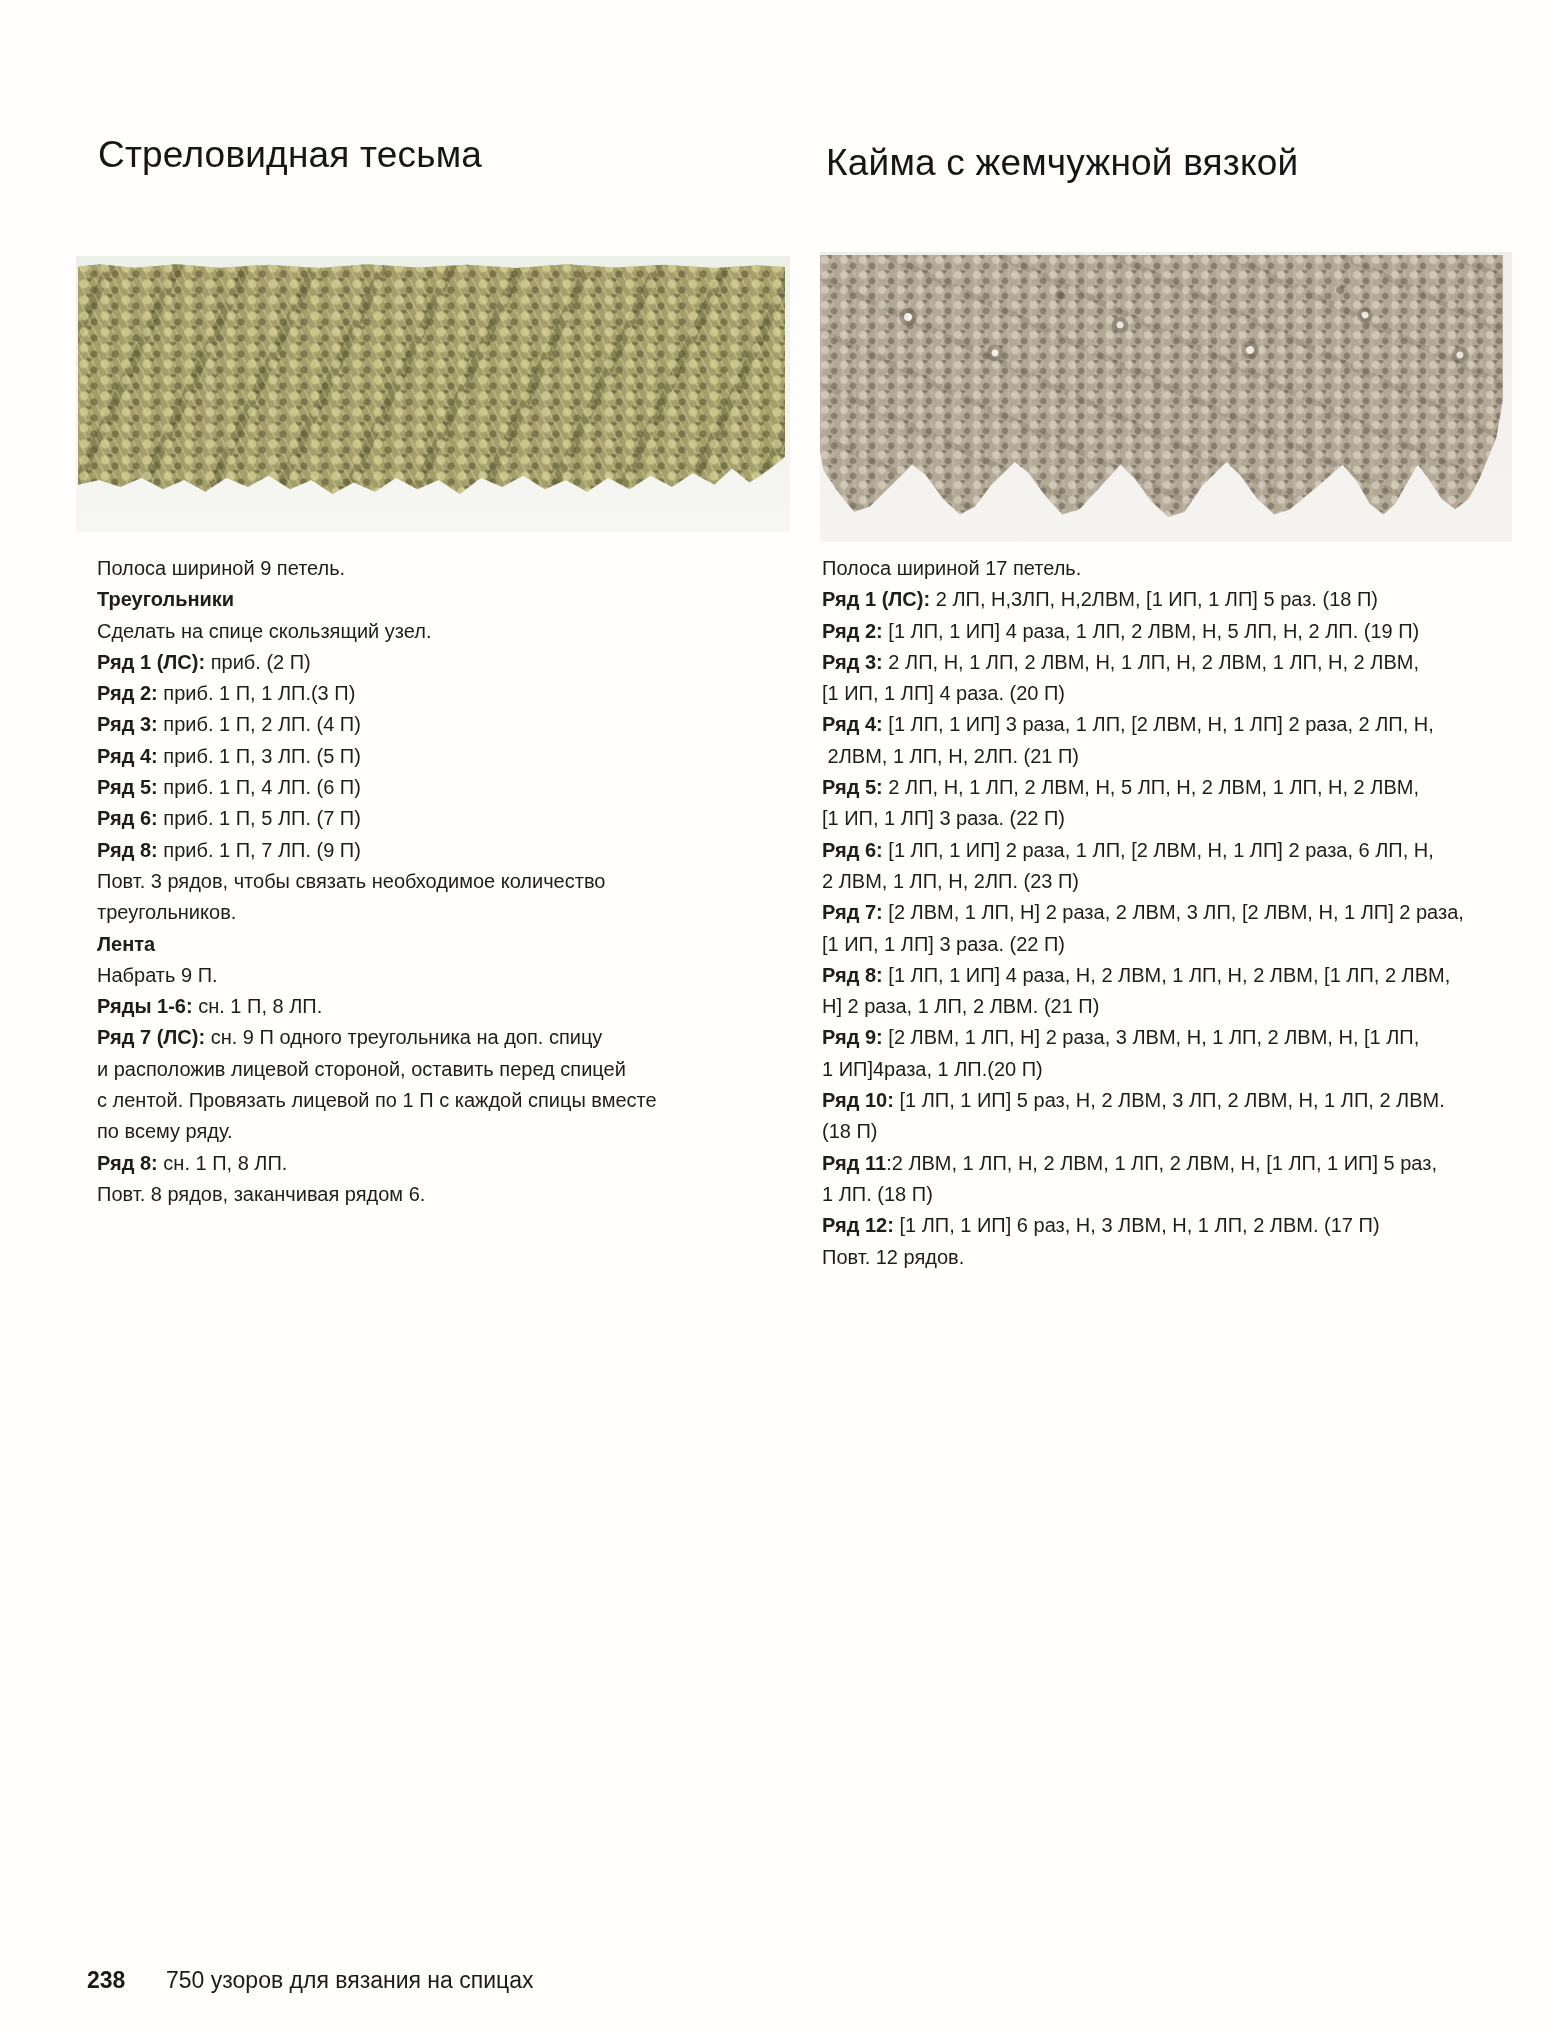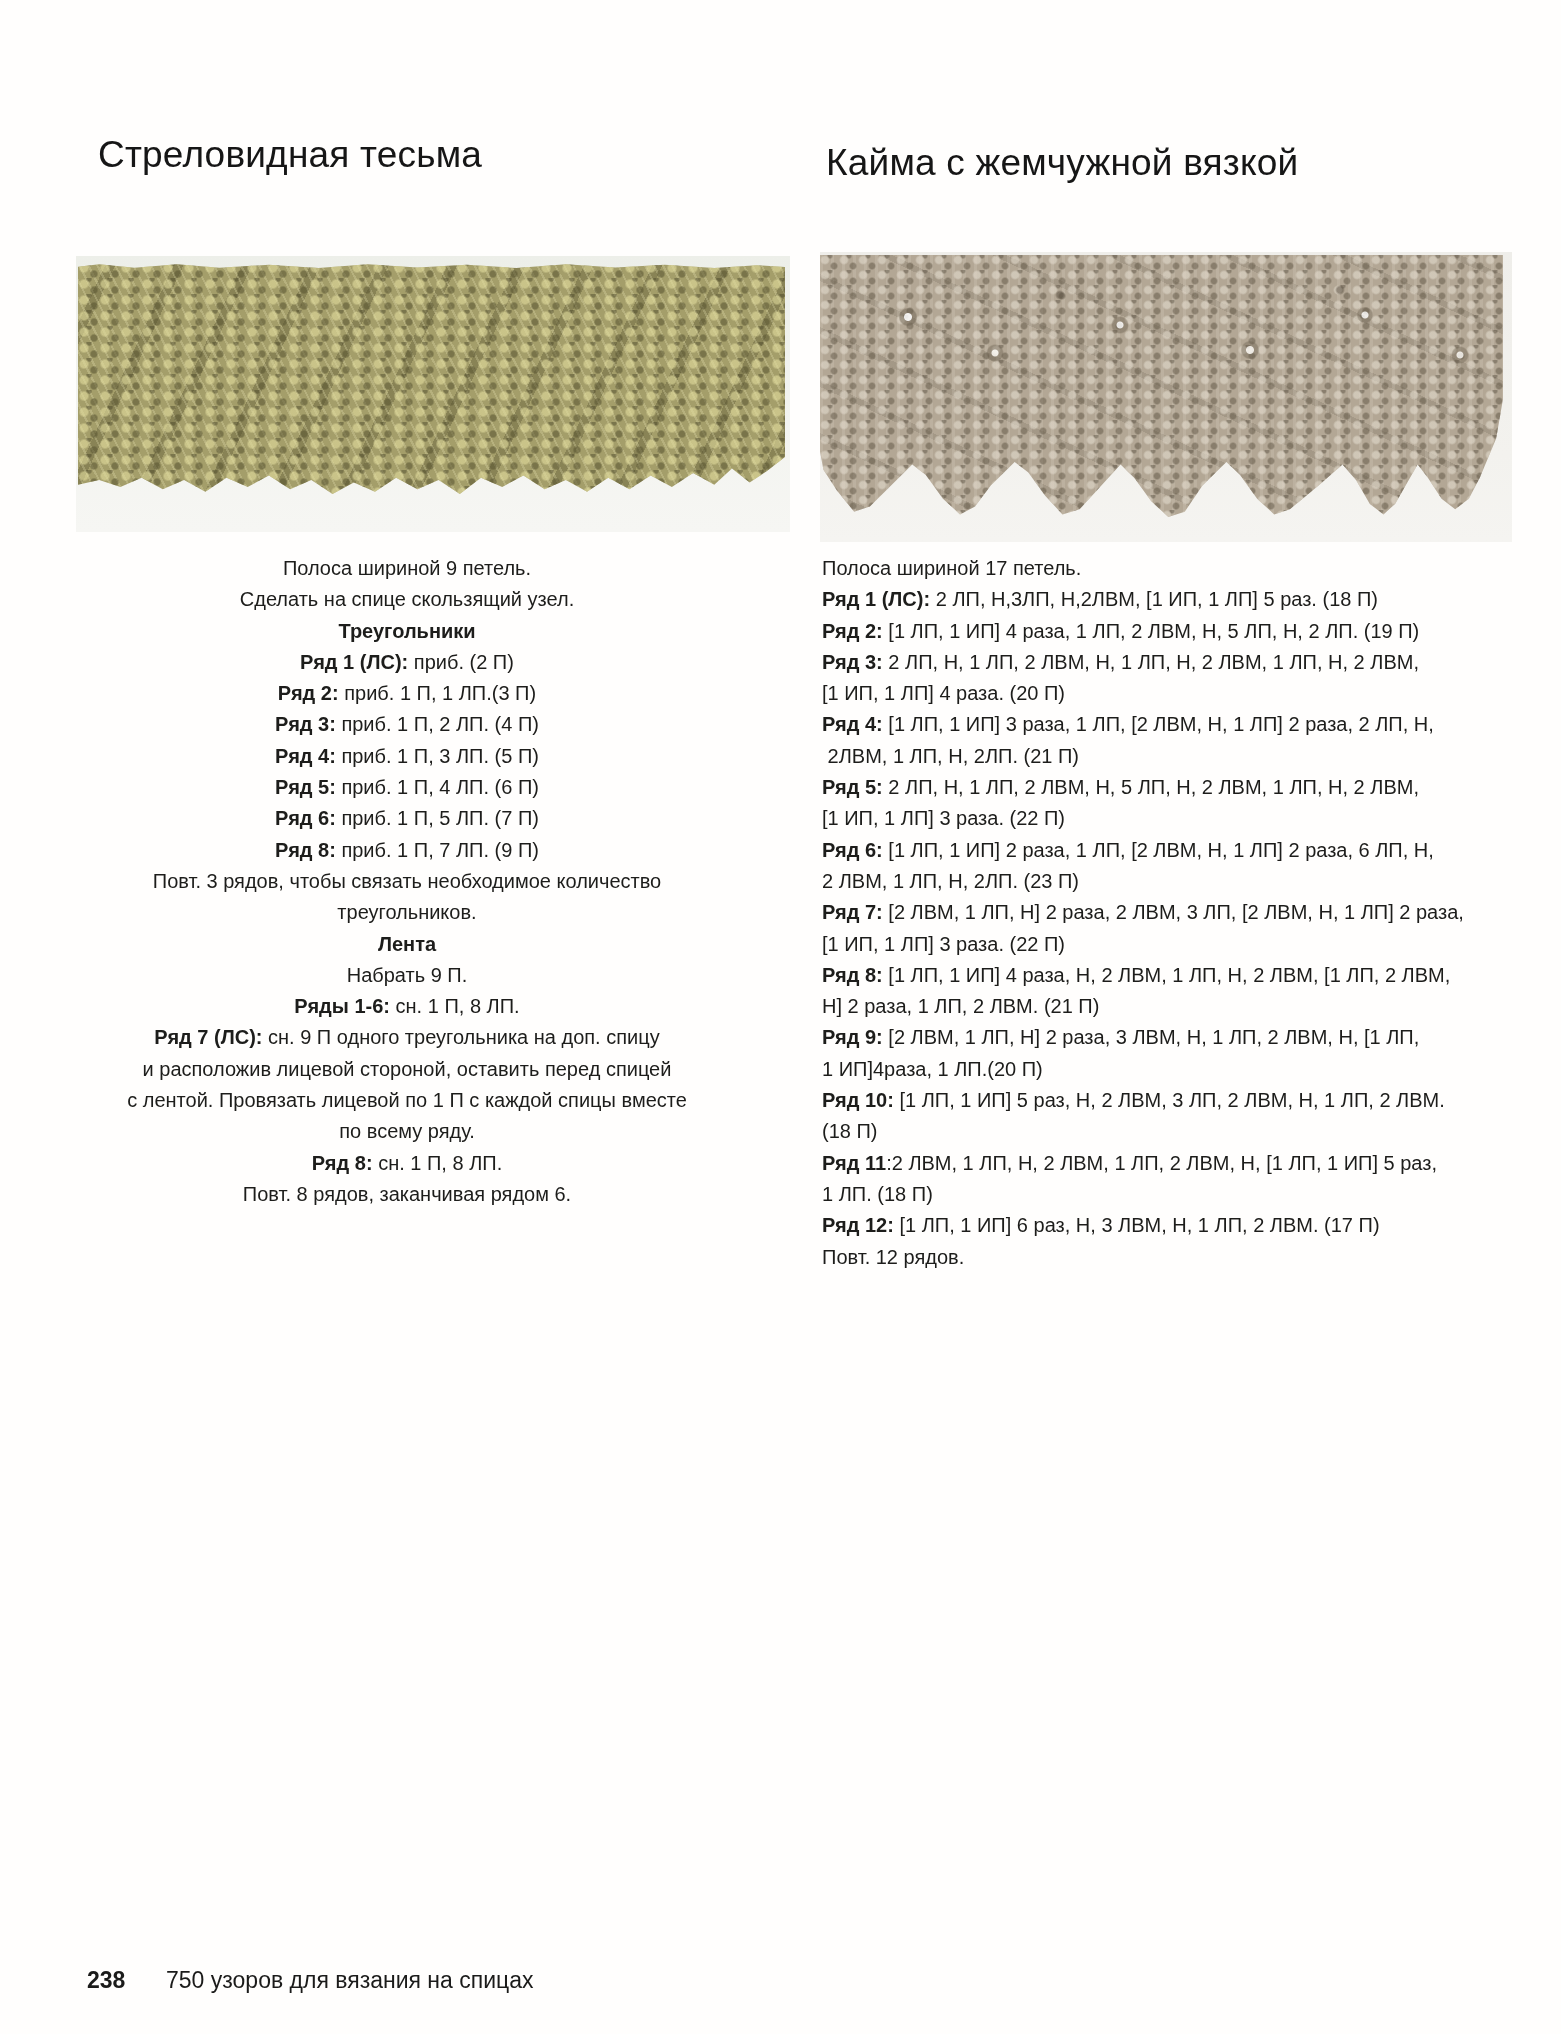--- a/index.html
+++ b/index.html
@@ -74,21 +74,21 @@
   }
 
   
   .col {
     position:absolute;
     top:553px;
     font-size:20px;
     line-height:31.3px;
     color:#1d1d1b;
   }
-  #col-left  { left:97px;  width:620px;text-align:center; }
+  #col-left  { left:97px;  width:620px; }
   #col-right { left:822px; width:712px; }
   .line { margin:0; white-space:pre; }
   .line b { font-weight:700; }
 
   
   .footer-item { position:absolute; top:1944px; font-size:23px; white-space:nowrap; color:#1b1b1a;margin-top:23px; }
   #page-number { left:87px; font-weight:700; }
   #book-title  { left:166px; font-weight:400; }
 </style>
 </head>
@@ -103,22 +103,22 @@
   <div class="photo" id="photo-left">
     <div class="knit" id="knit-left"></div>
   </div>
 
   <div class="photo" id="photo-right">
     <div class="knit" id="knit-right"></div>
   </div>
 
   <div class="col" id="col-left">
       <p class="line"><span>Полоса шириной 9 петель.</span></p>
+      <p class="line"><b>Треугольники</b></p>
       <p class="line"><span>Сделать на спице скользящий узел.</span></p>
-      <p class="line"><b>Треугольники</b></p>
       <p class="line"><b>Ряд 1 (ЛС):</b><span> приб. (2 П)</span></p>
       <p class="line"><b>Ряд 2:</b><span> приб. 1 П, 1 ЛП.(3 П)</span></p>
       <p class="line"><b>Ряд 3:</b><span> приб. 1 П, 2 ЛП. (4 П)</span></p>
       <p class="line"><b>Ряд 4:</b><span> приб. 1 П, 3 ЛП. (5 П)</span></p>
       <p class="line"><b>Ряд 5:</b><span> приб. 1 П, 4 ЛП. (6 П)</span></p>
       <p class="line"><b>Ряд 6:</b><span> приб. 1 П, 5 ЛП. (7 П)</span></p>
       <p class="line"><b>Ряд 8:</b><span> приб. 1 П, 7 ЛП. (9 П)</span></p>
       <p class="line"><span>Повт. 3 рядов, чтобы связать необходимое количество</span></p>
       <p class="line"><span>треугольников.</span></p>
       <p class="line"><b>Лента</b></p>

